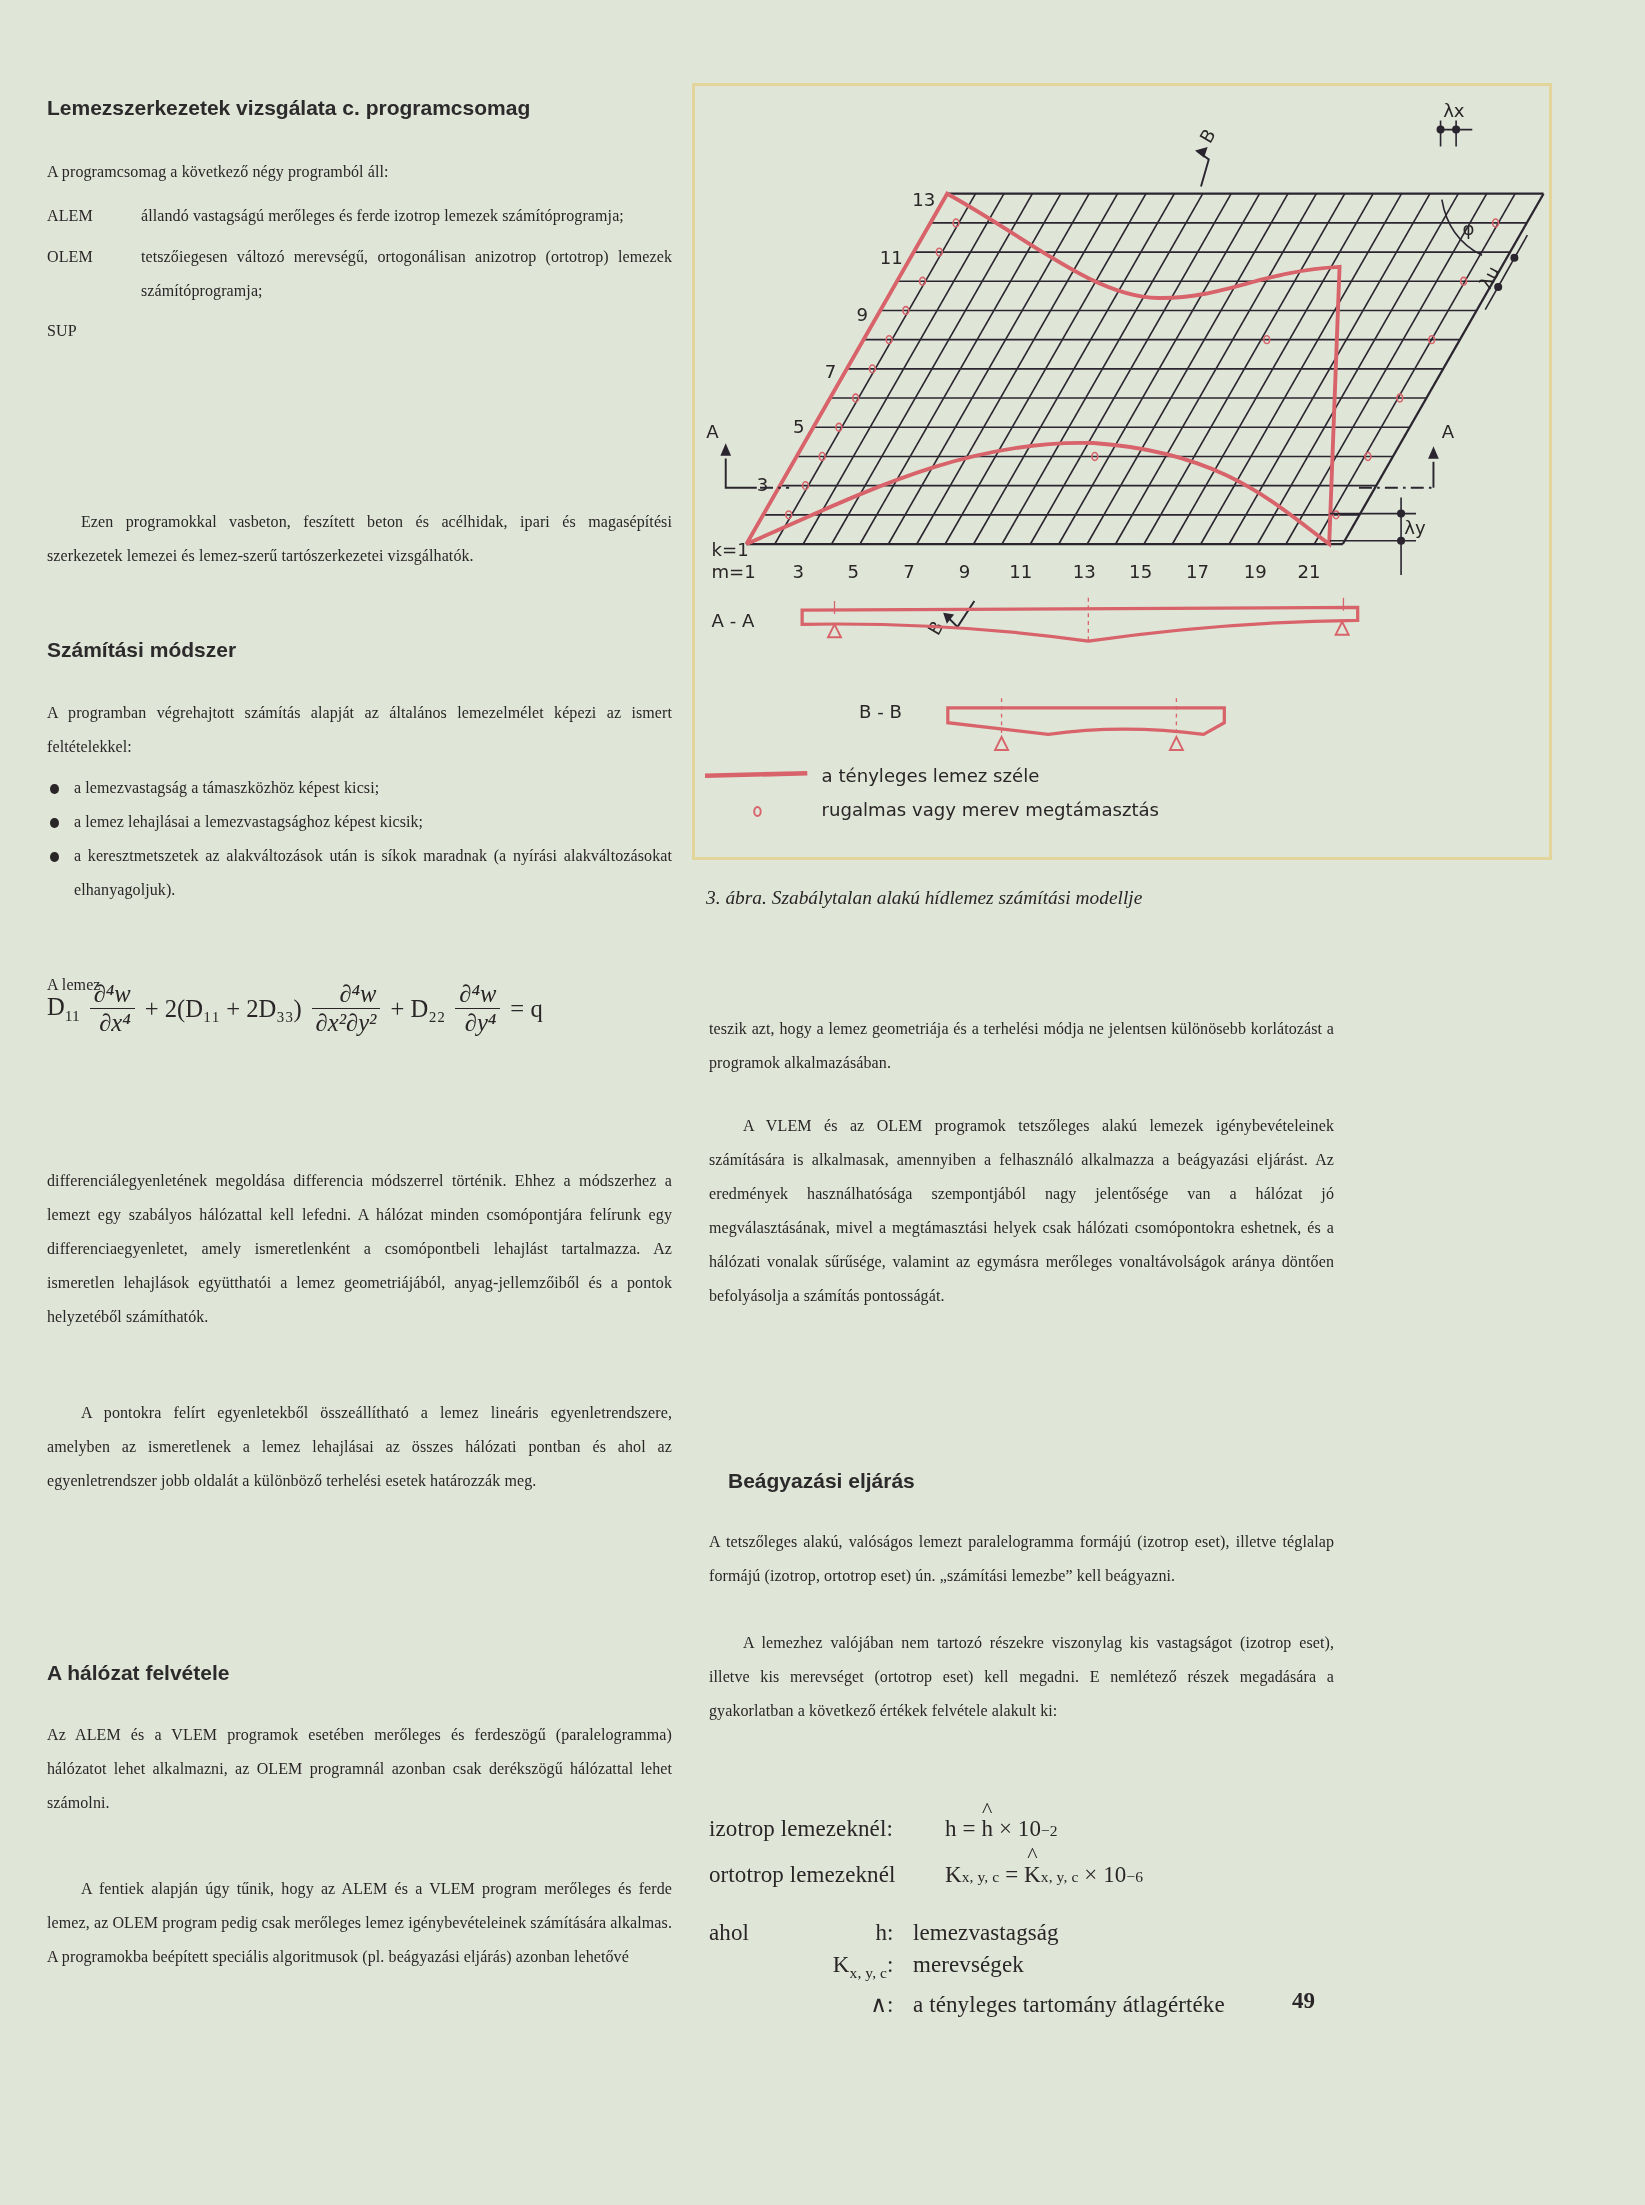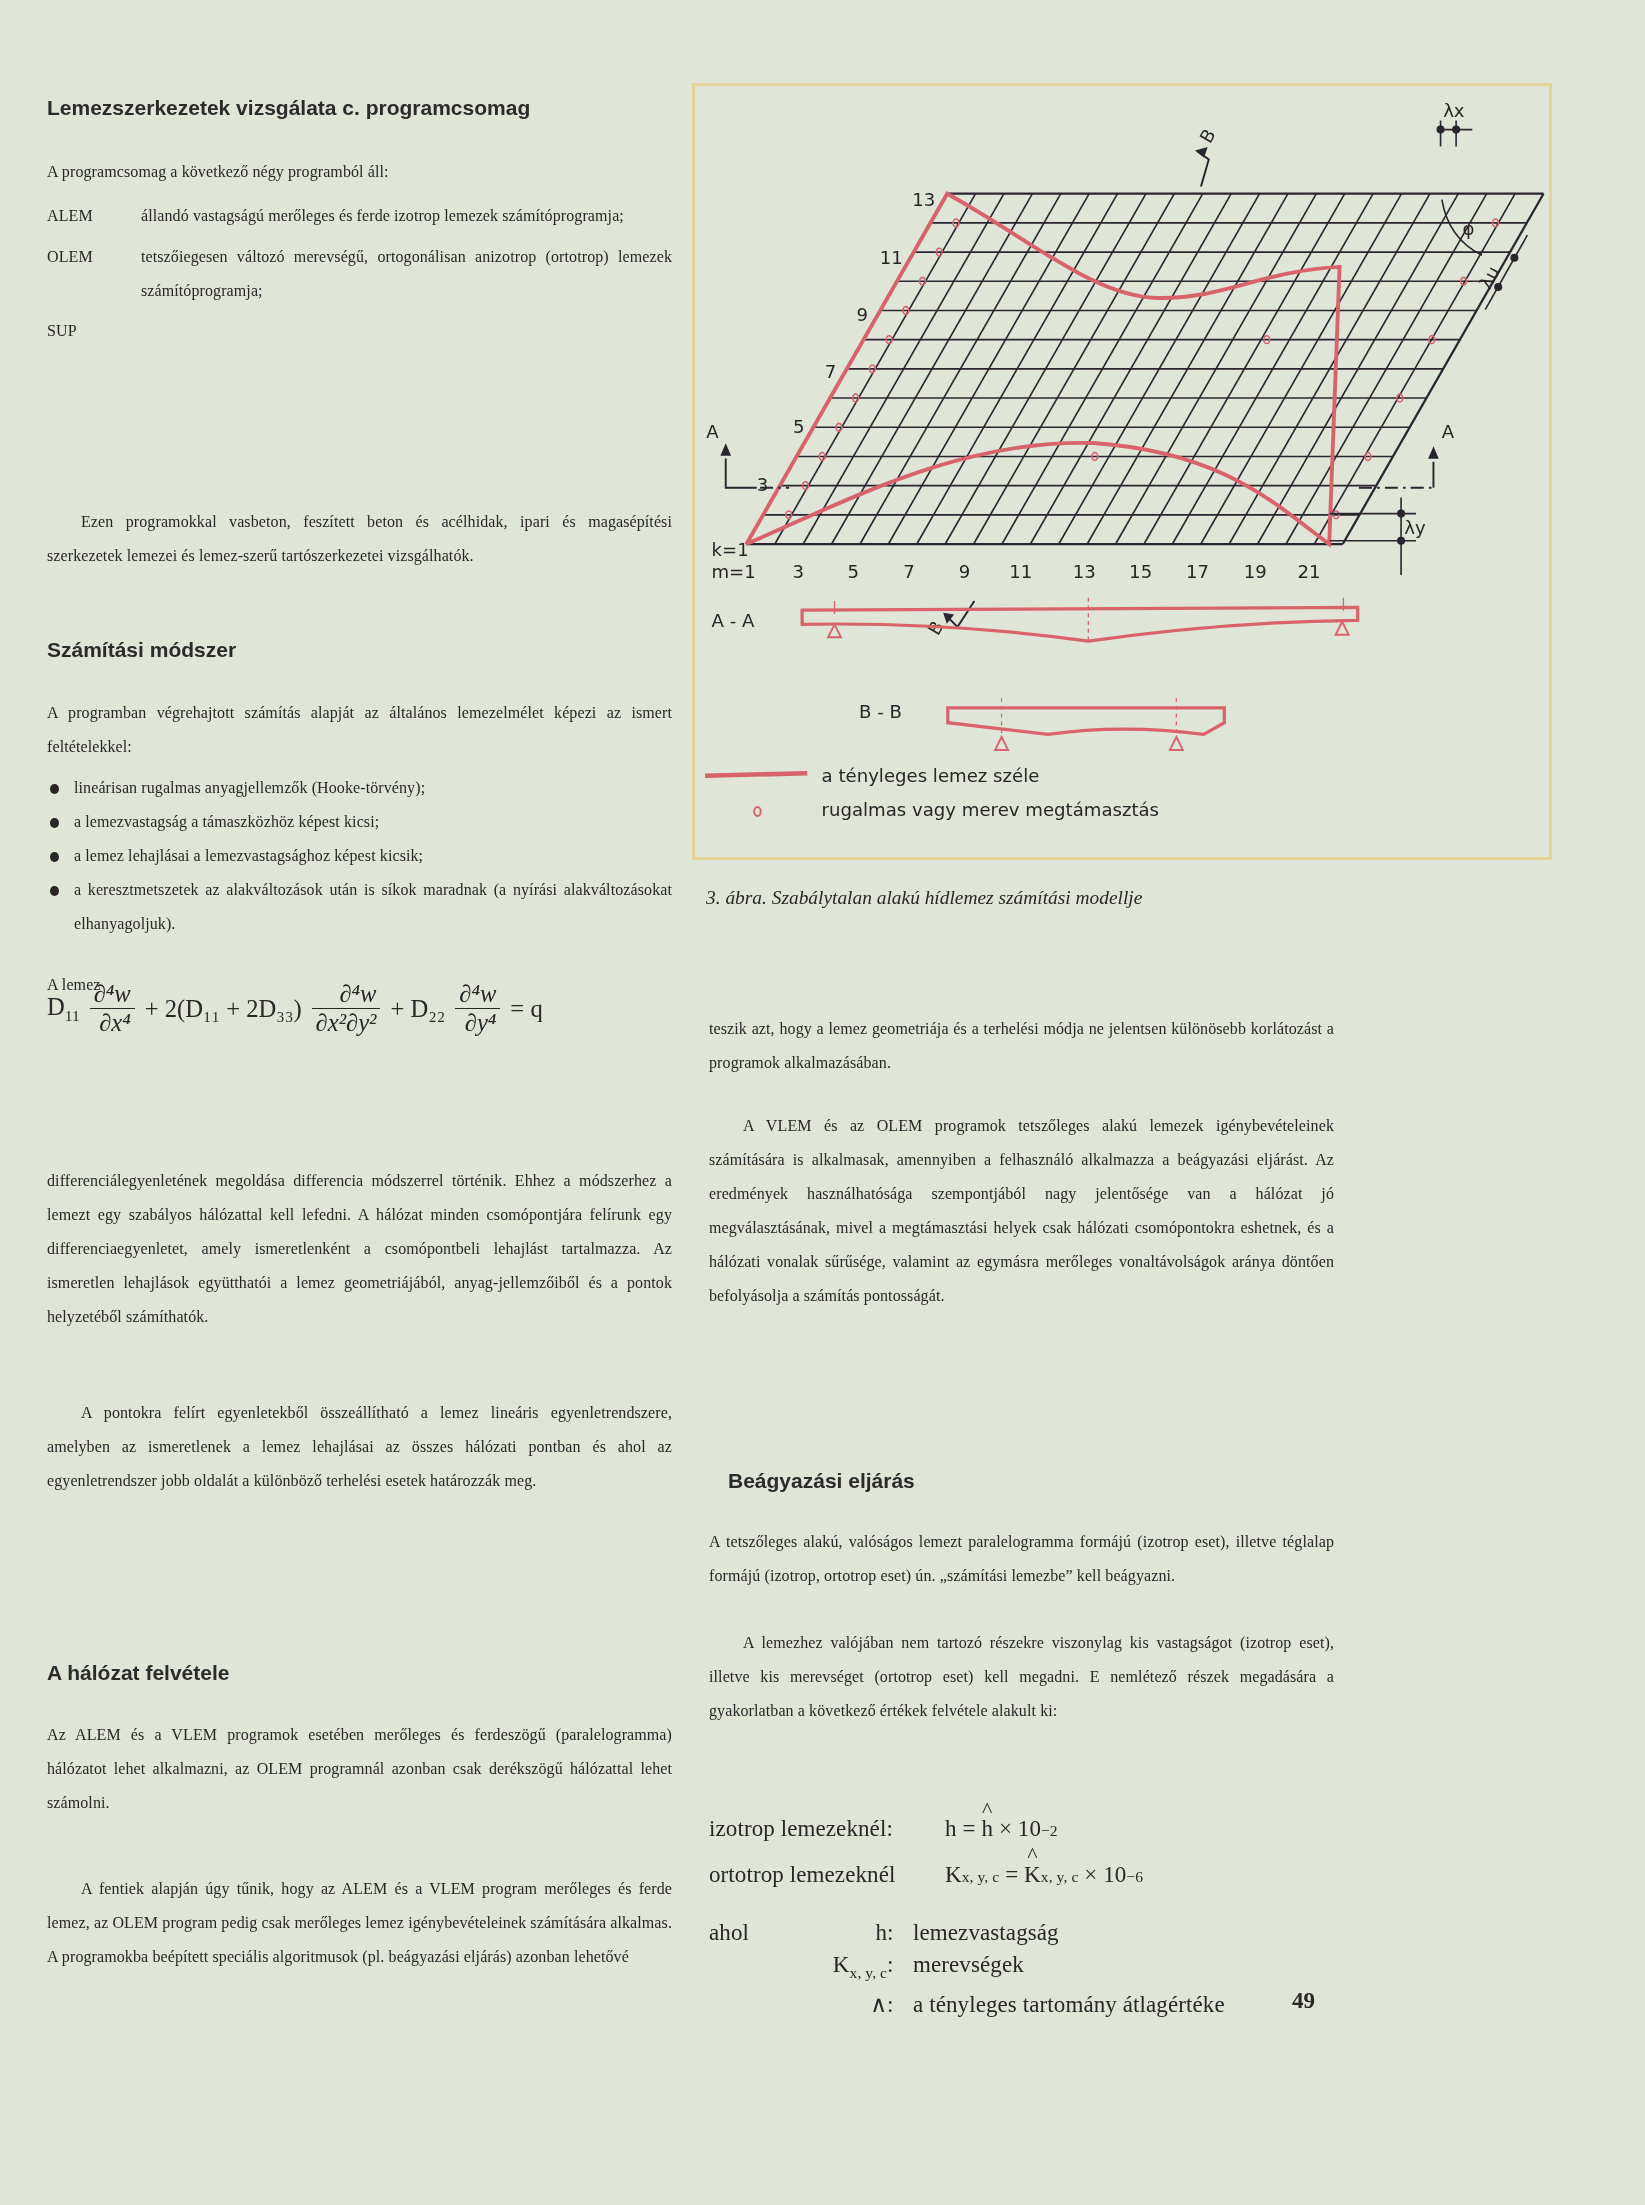--- a/index.html
+++ b/index.html
@@ -65,21 +65,20 @@
   </div>
 </div>
 
 <p class="col left serif indent" style="top:505px;">Ezen programokkal vasbeton, feszített beton és acélhidak, ipari és magasépítési szerkezetek lemezei és lemez-szerű tartószerkezetei vizsgálhatók.</p>
 
 <div class="sans-h" style="left:47px; top:638px;">Számítási módszer</div>
 
 <p class="col left serif" style="top:696px;">A programban végrehajtott számítás alapját az általános lemezelmélet képezi az ismert feltételekkel:</p>
 
 <ul class="bullets col left serif" style="top:771px;">
-  <li>lineárisan rugalmas anyagjellemzők (Hooke-törvény);</li>
   <li>a lemezvastagság a támaszközhöz képest kicsi;</li>
   <li>a lemez lehajlásai a lemezvastagsághoz képest kicsik;</li>
   <li>a keresztmetszetek az alakváltozások után is síkok maradnak (a nyírási alakváltozásokat elhanyagoljuk).</li>
 </ul>
 
 <div class="col left serif" style="top:968px;">A lemez</div>
 
 <div class="equation">
   <span class="eqpart"><span>D</span><sub>11</sub></span>
   <span class="frac">

